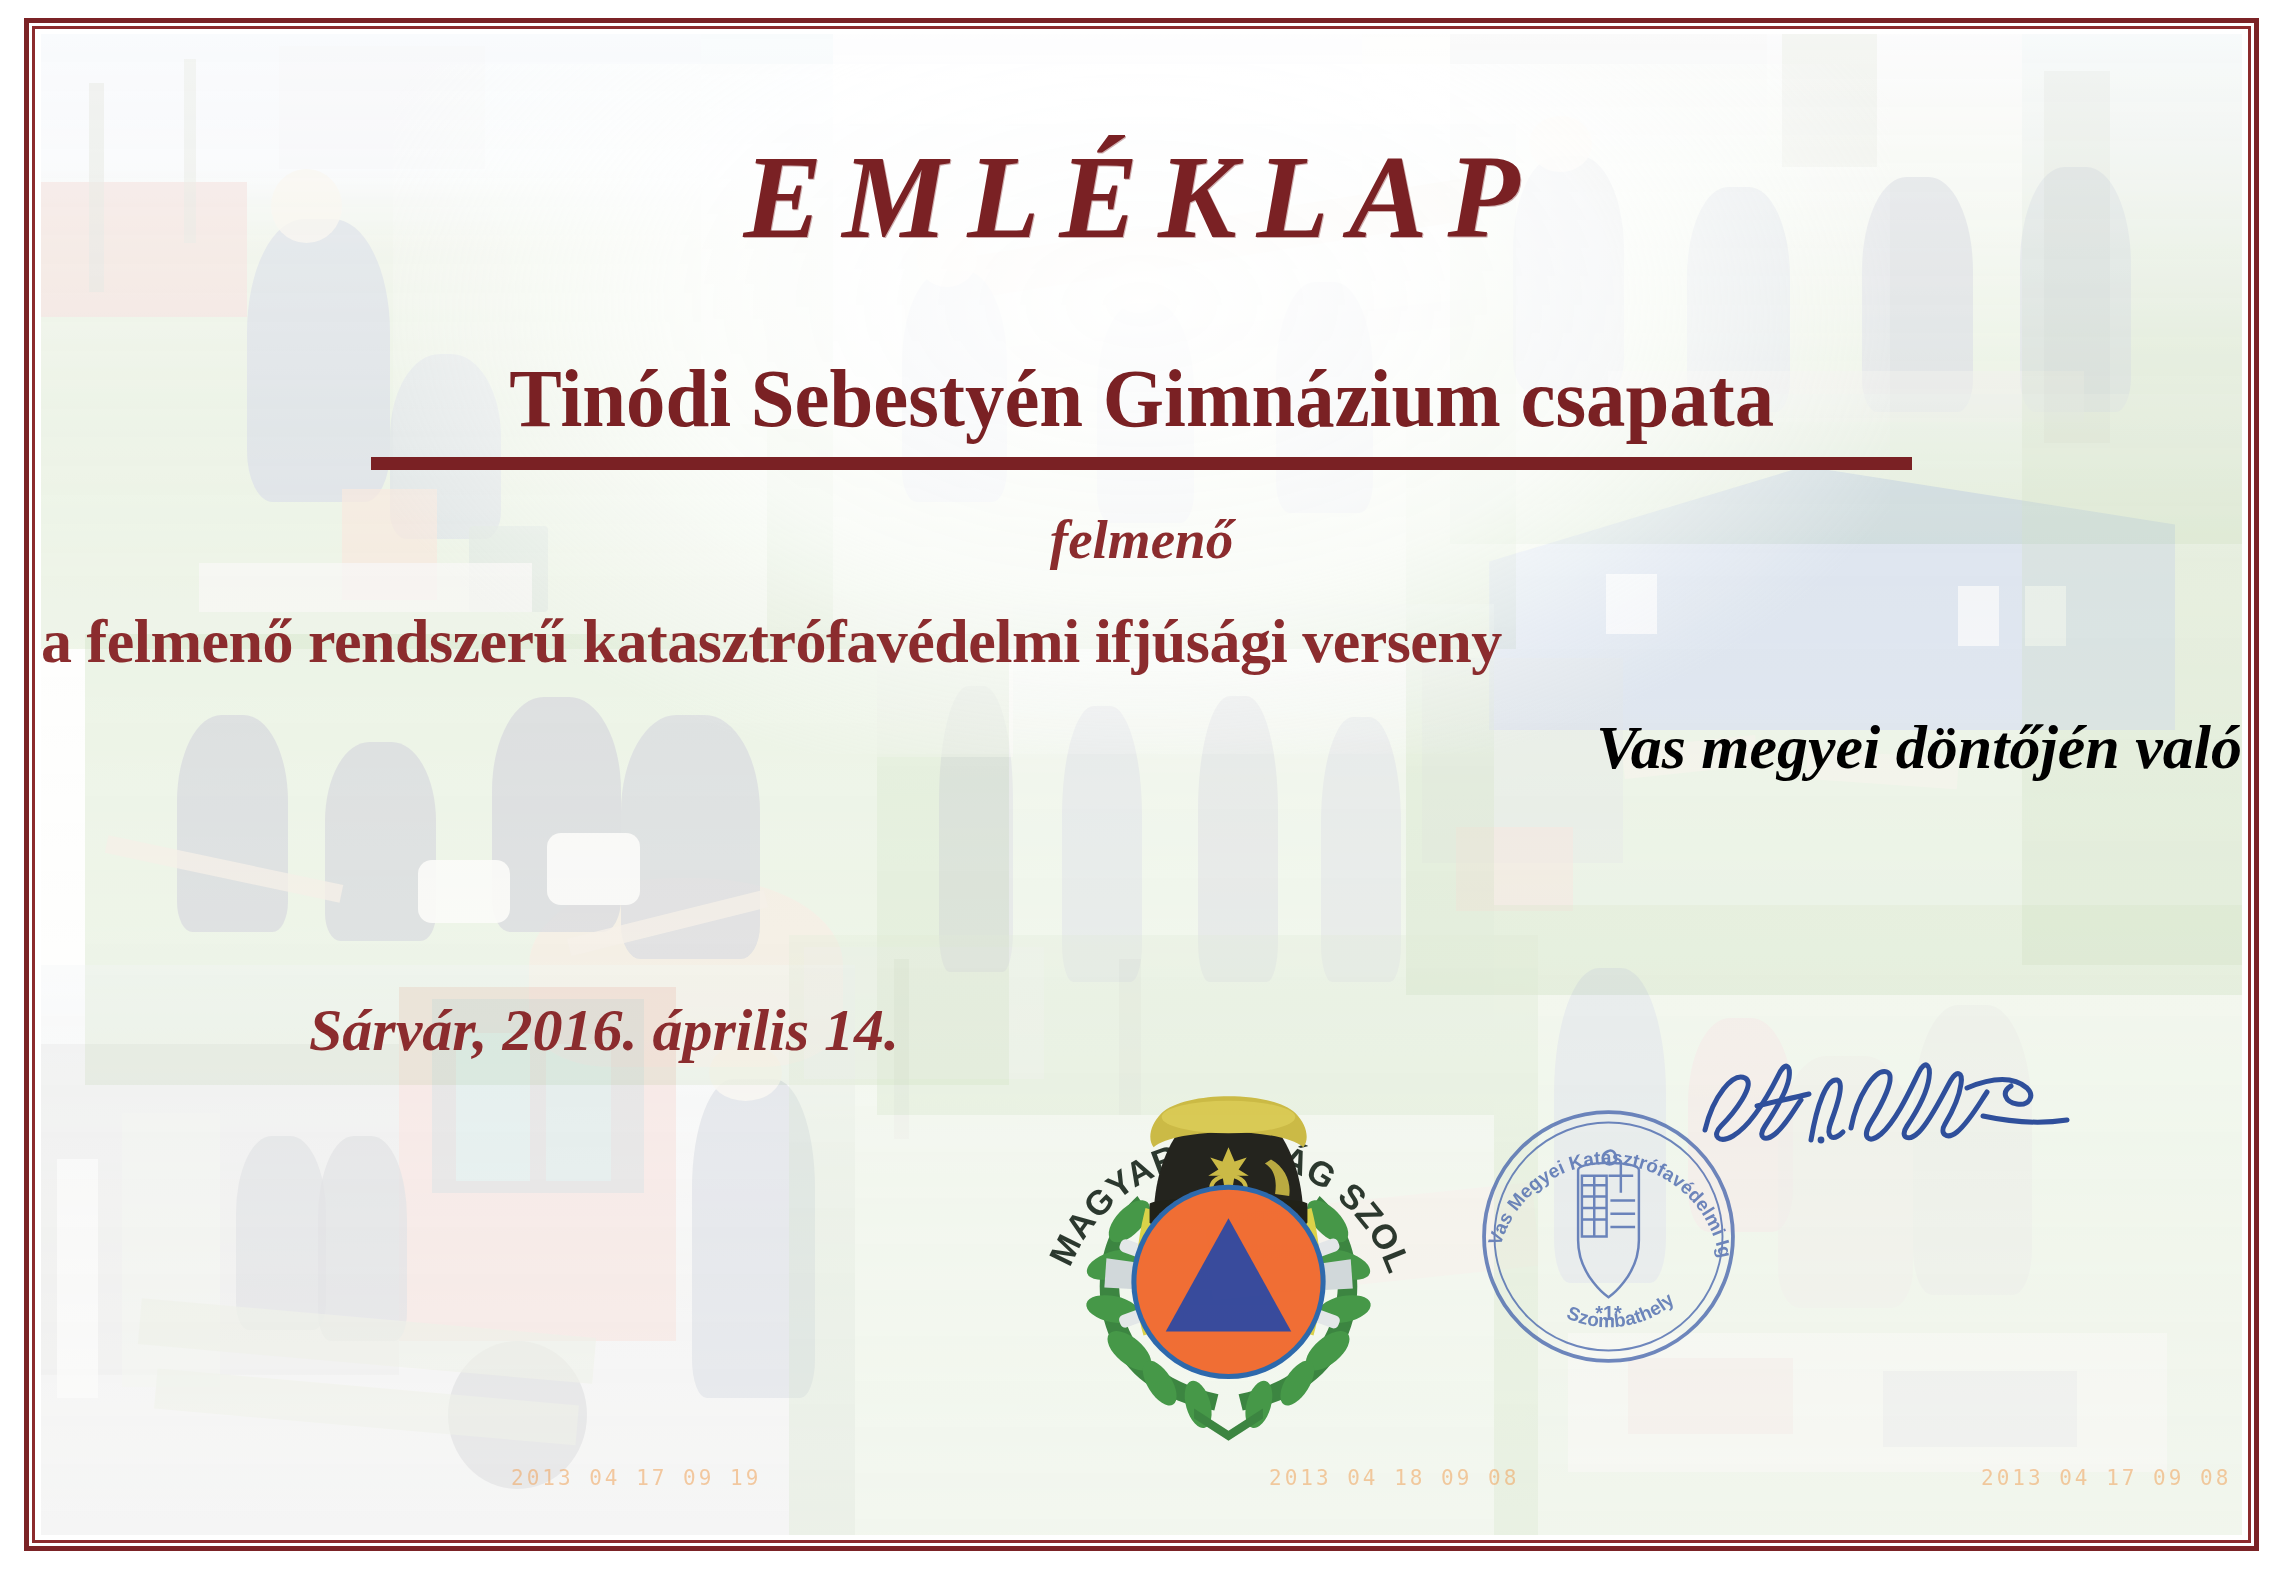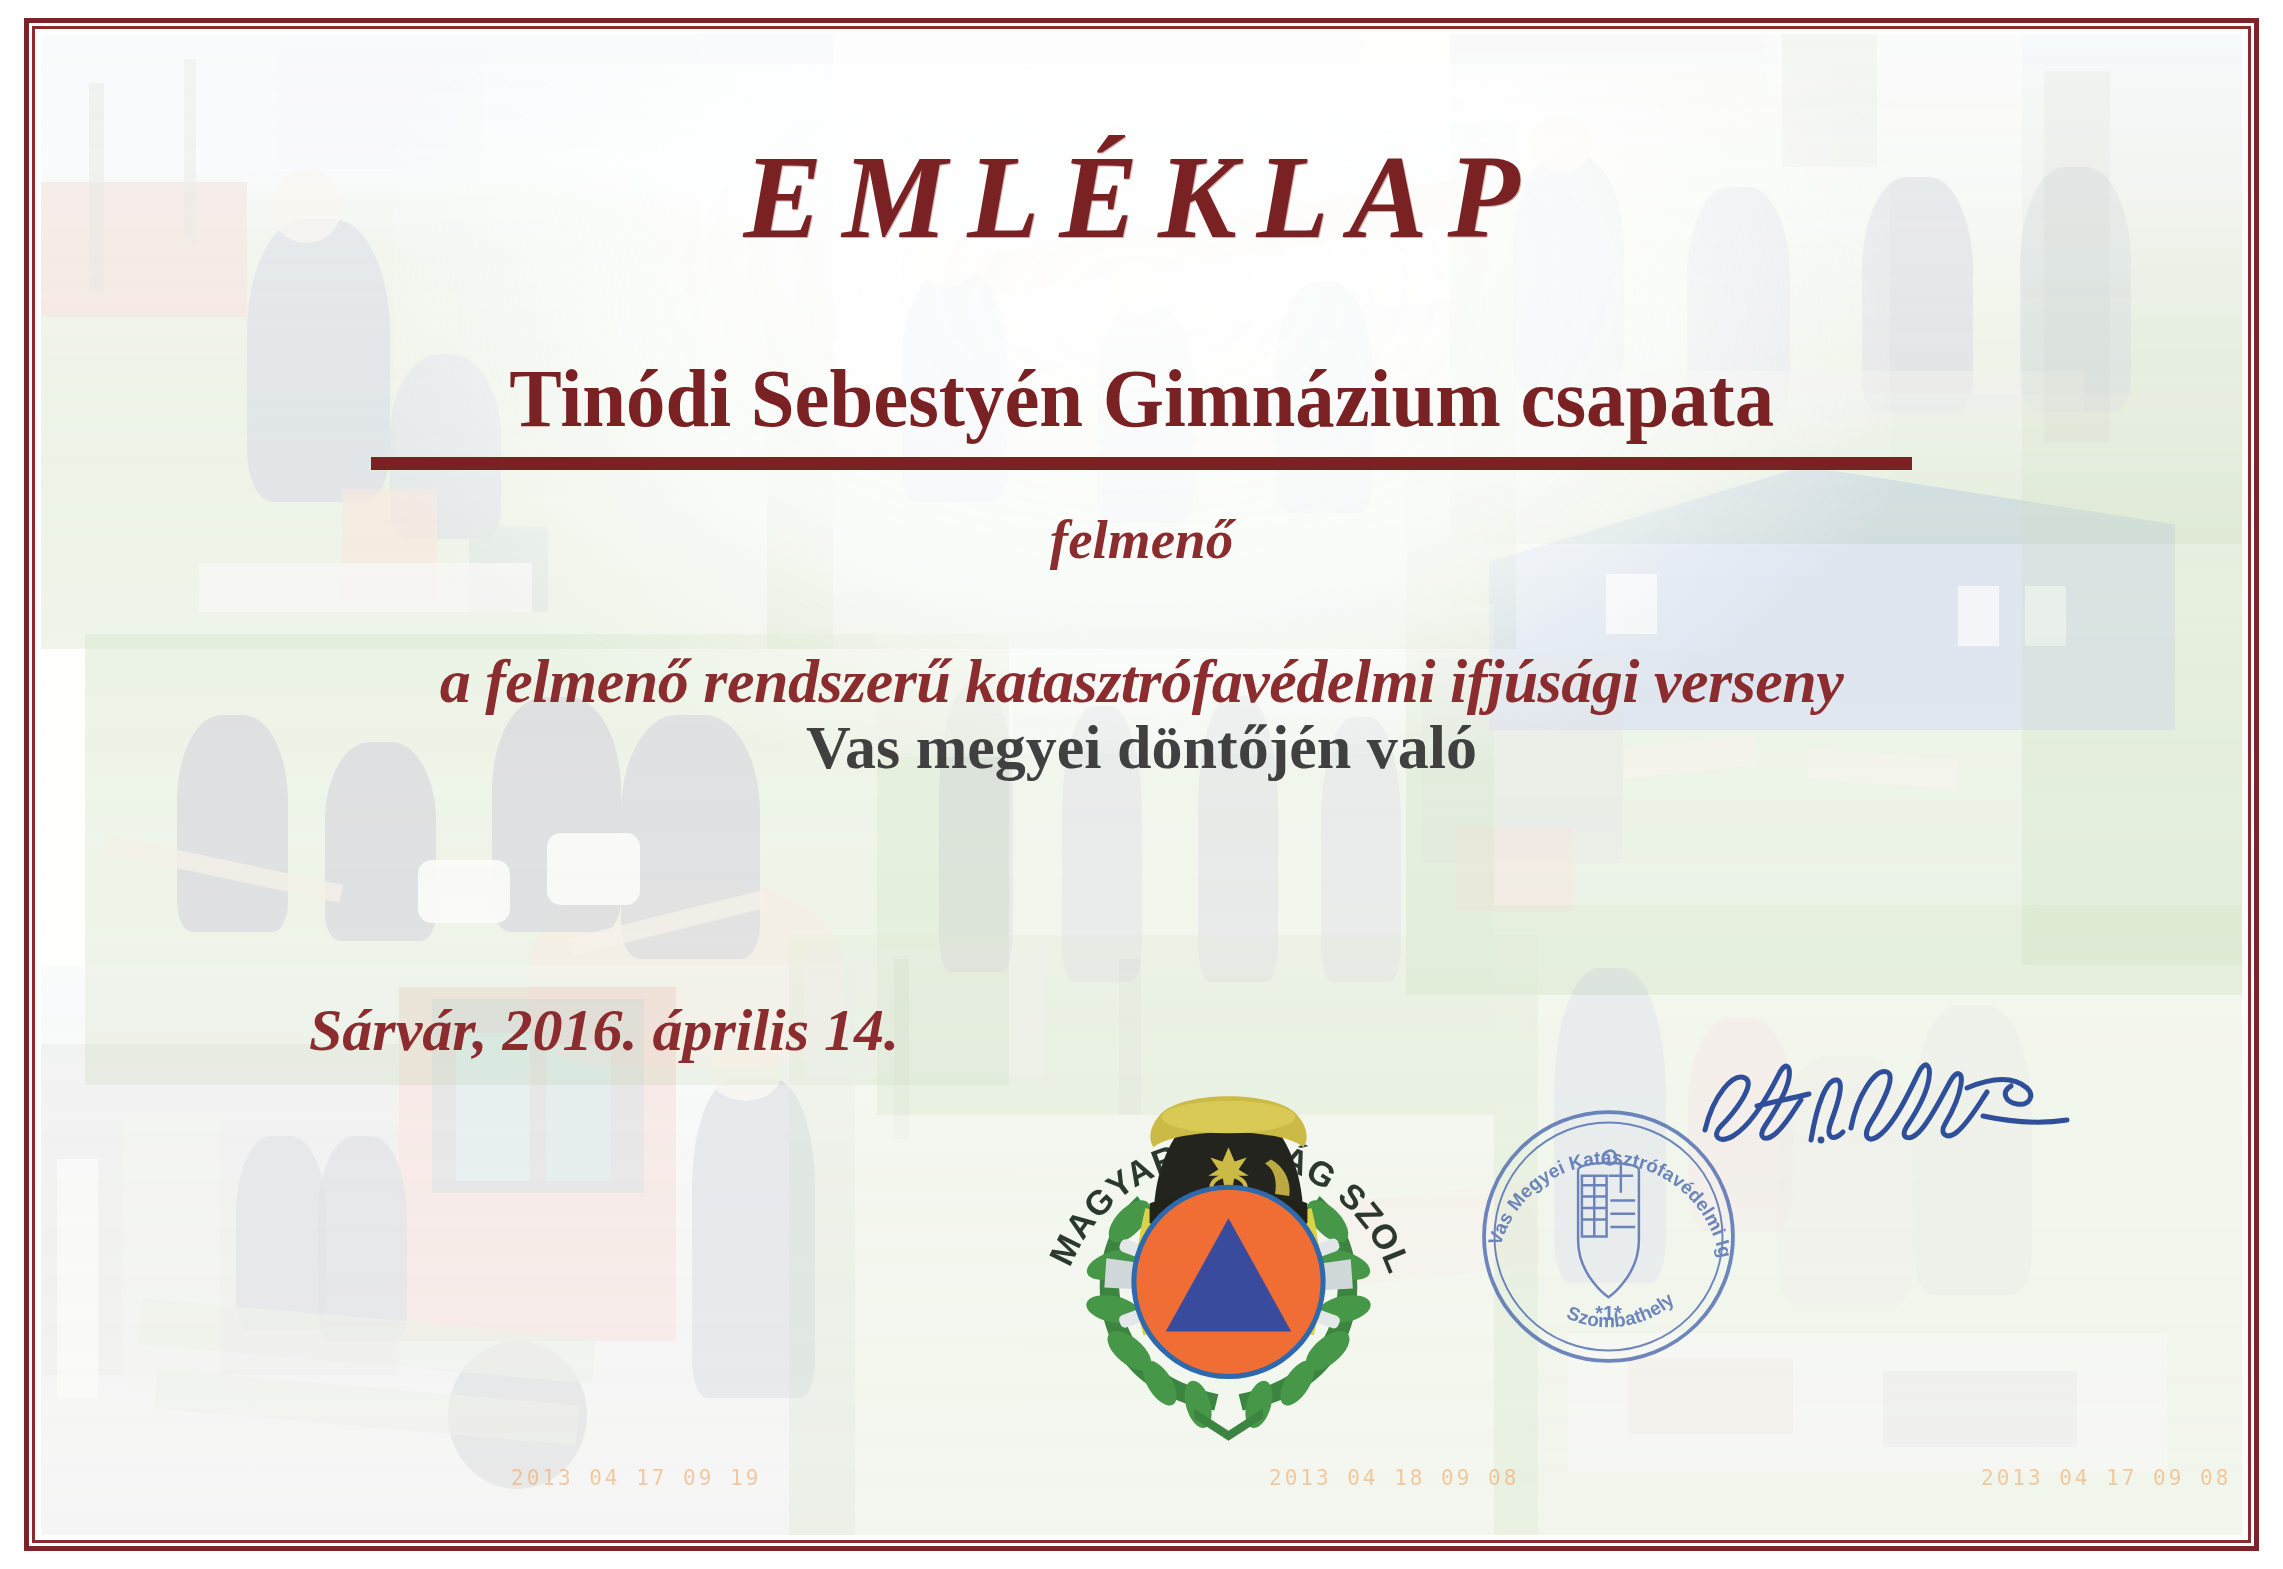--- a/index.html
+++ b/index.html
@@ -126,34 +126,34 @@
     position:absolute;
     top:474px;left:0;right:0;
     text-align:center;
     font-style:italic;font-weight:bold;
     font-size:55px;
     color:#8b2c2e;
   }
 
   .body-l1{
     position:absolute;
-    top:612px;left:0;right:0;
-    text-align:center;
-    font-style:italic;font-weight:bold;
+    top:572px;left:0;right:0;
+    text-align:left;
+    font-weight:bold;
     font-size:62px;
     color:#8b2c2e;
     letter-spacing:-0.5px;
   }
   .body-l2{
     position:absolute;
     top:678px;left:0;right:0;
-    text-align:center;
-    font-weight:bold;
+    text-align:right;
+    font-style:italic;font-weight:bold;
     font-size:62px;
-    color:#404040;
+    color:#000000;
   }
   .body-l3{
     position:absolute;
     top:770px;left:0;right:0;
     text-align:center;
     font-style:italic;font-weight:bold;
     font-size:62px;
     color:#8b2c2e;
   }
 

